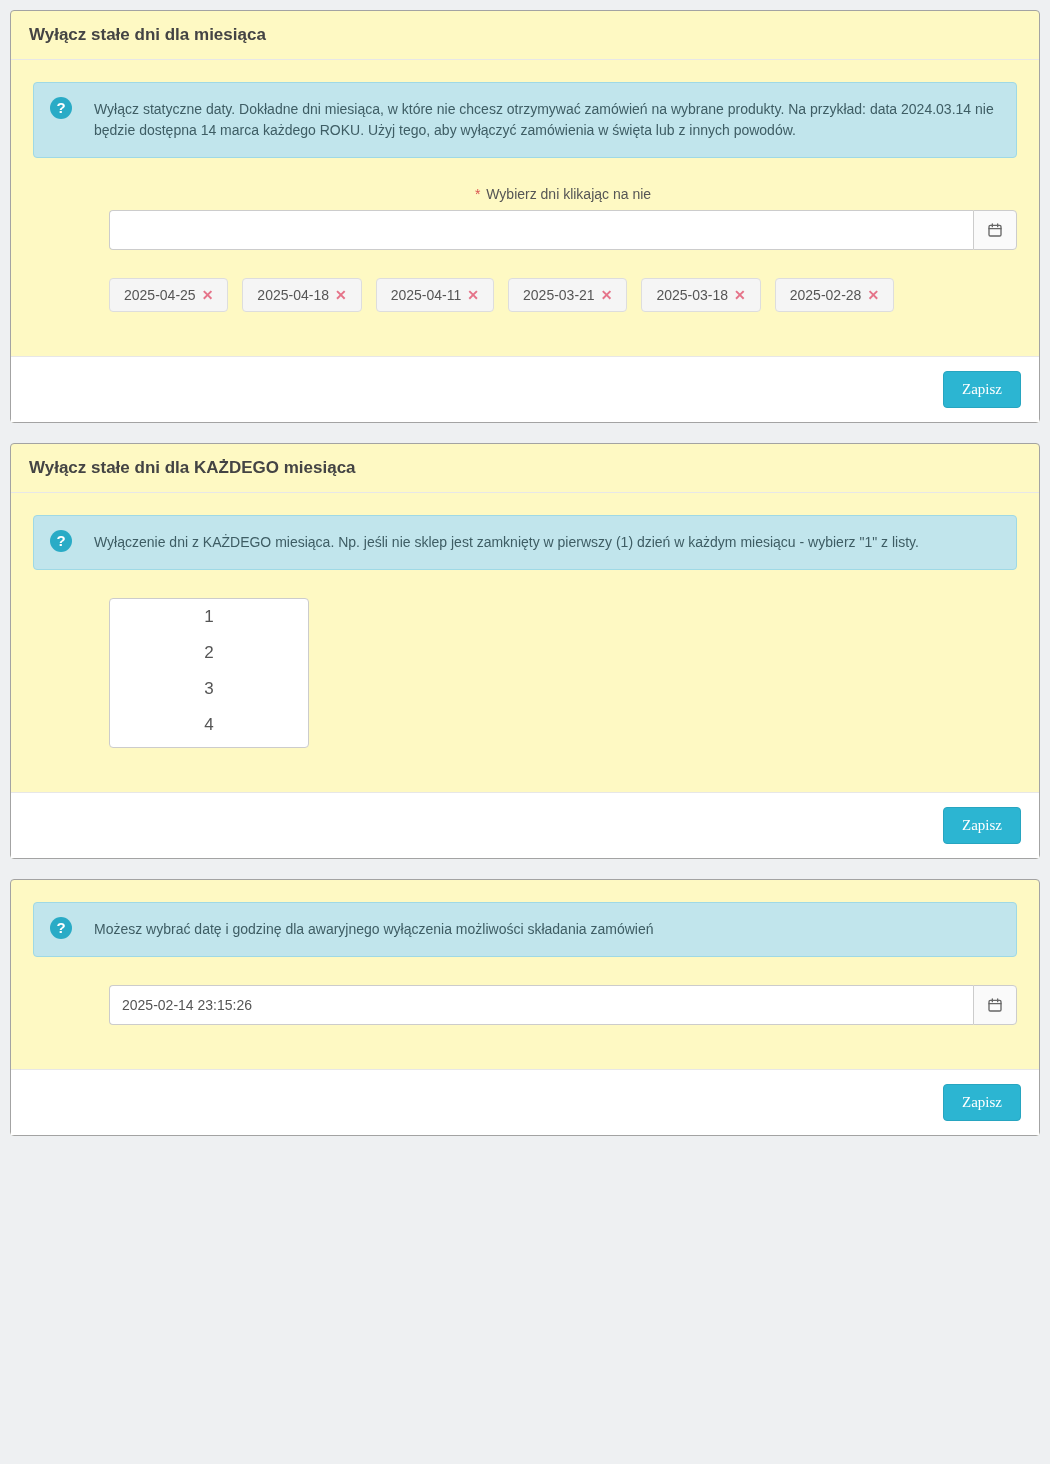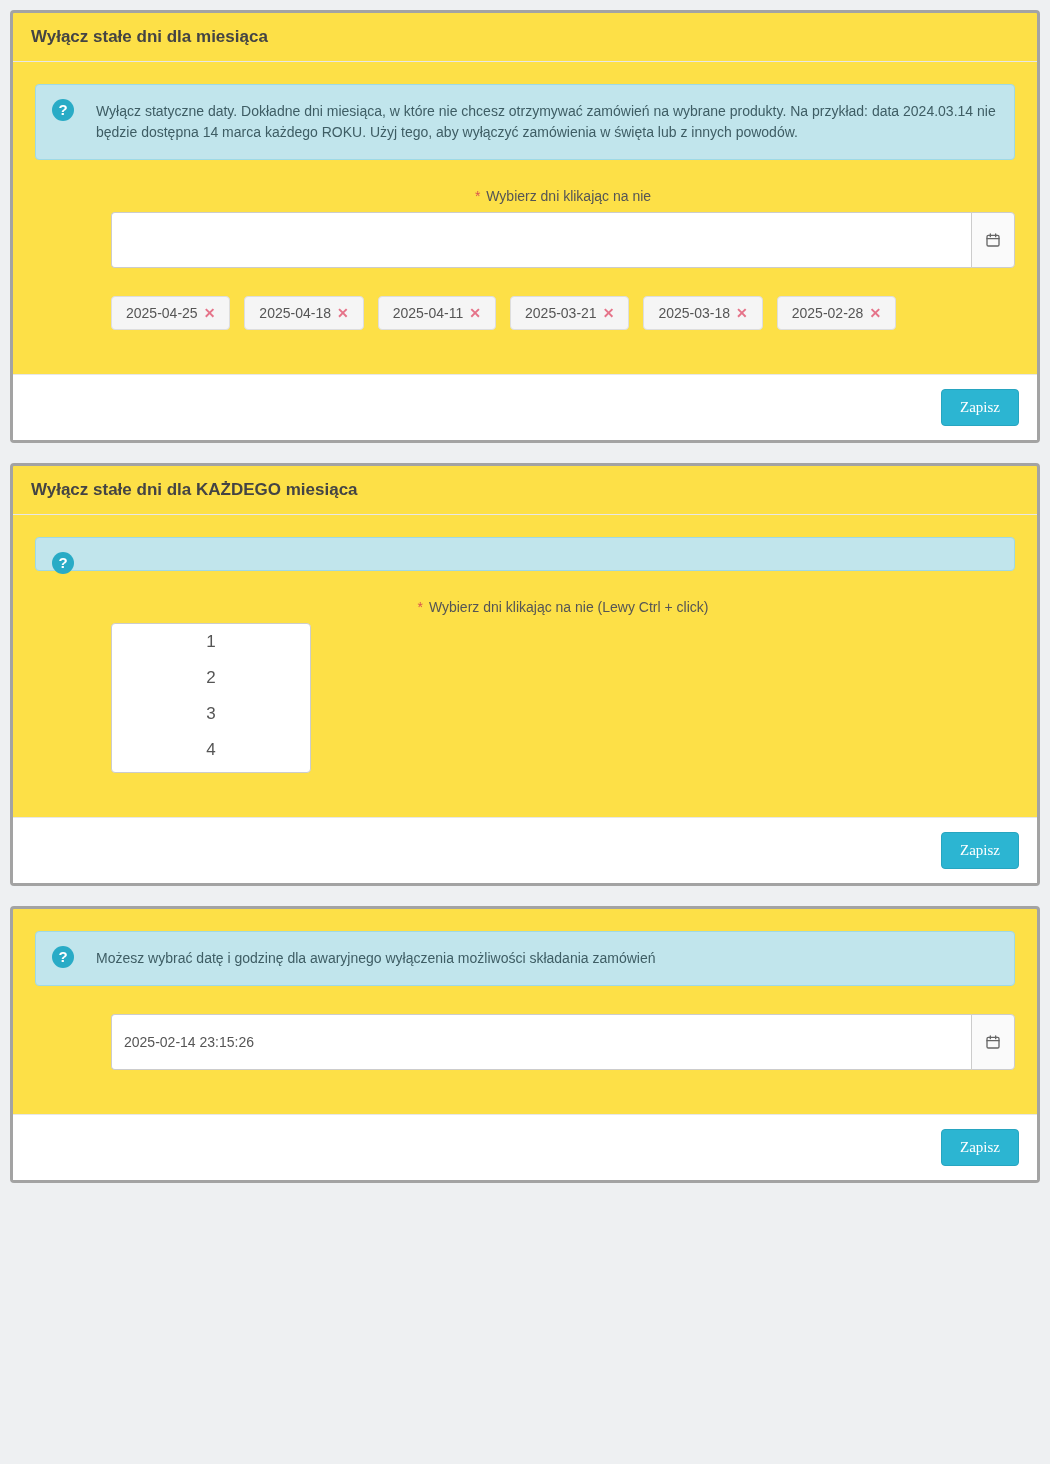--- a/index.html
+++ b/index.html
@@ -6,22 +6,22 @@
   html, body {
     margin: 0;
     padding: 0;
     background: #eef0f2;
     font-family: "Helvetica Neue", Helvetica, Arial, sans-serif;
     color: #555;
     font-size: 14px;
   }
   .page { padding: 10px; }
   .panel {
-    background: #fde047;
-    border: 3px solid #a3a3a3;
+    background: #fef9c3;
+    border: 1px solid #a3a3a3;
     border-radius: 4px;
     margin-bottom: 20px;
   }
   .panel-heading {
     padding: 14px 18px;
     border-bottom: 1px solid #e7e7e7;
   }
   .panel-title {
     margin: 0;
     font-size: 17px;
@@ -72,21 +72,21 @@
     color: #555;
     text-align: center;
   }
   .req { color: #d9534f; margin-right: 2px; }
   .input-group {
     display: flex;
     width: 100%;
   }
   .form-control {
     flex: 1 1 auto;
-    height: 56px;
+    height: 40px;
     border: 1px solid #ccc;
     border-right: none;
     border-radius: 4px 0 0 4px;
     padding: 6px 12px;
     font-size: 14px;
     color: #555;
     background: #fff;
   }
   .input-addon {
     width: 44px;
@@ -212,26 +212,23 @@
     </div>
   </div>
 
   <div class="panel">
     <div class="panel-heading">
       <h3 class="panel-title">Wyłącz stałe dni dla KAŻDEGO miesiąca</h3>
     </div>
     <div class="panel-body">
       <div class="alert-info">
         <span class="alert-icon">?</span>
+        <span>Wyłączenie dni z KAŻDEGO miesiąca. Np. jeśli nie sklep jest zamknięty w pierwszy (1) dzień w każdym miesiącu - wybierz "1" z listy.</span>
       </div>
       <div class="form-row">
-        <label class="form-label">
-          <span class="req">*</span>
-          <span>Wybierz dni klikając na nie (Lewy Ctrl + click)</span>
-        </label>
         <div class="multi-select" id="multi2">
             <div class="opt">1</div>
             <div class="opt">2</div>
             <div class="opt">3</div>
             <div class="opt">4</div>
           </div>
       </div>
     </div>
     <div class="panel-footer">
       <button class="btn-primary">Zapisz</button>

